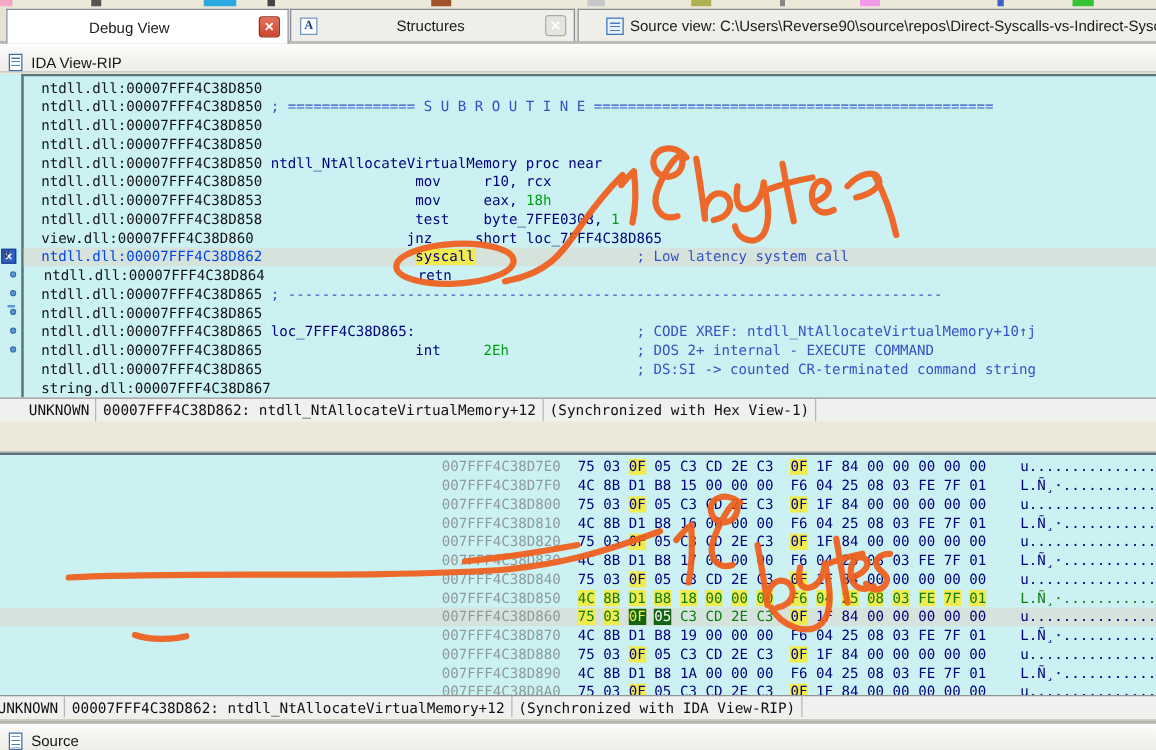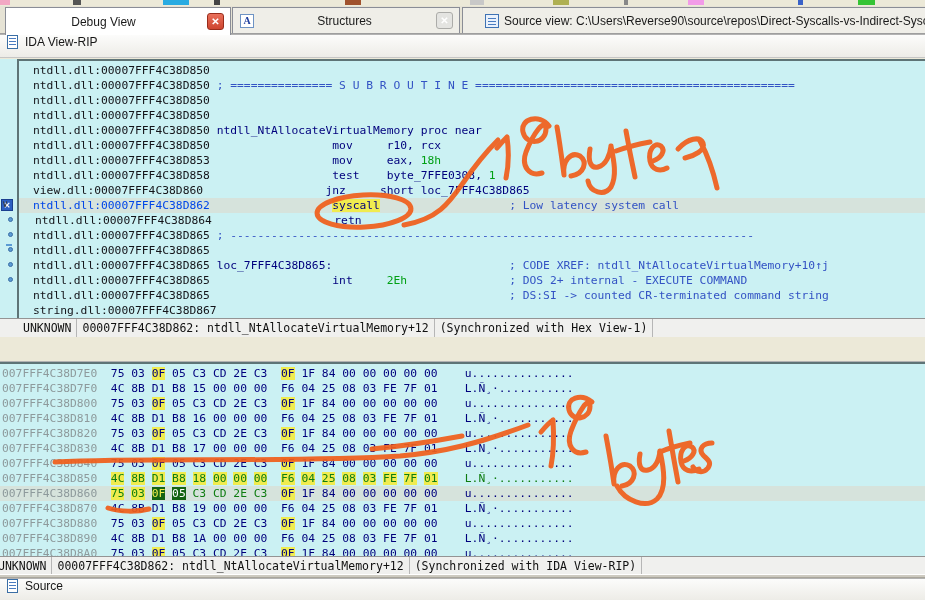--- a/index.html
+++ b/index.html
@@ -25,21 +25,21 @@
   .tabicon { width:14px; height:14px; margin:0 5px 0 7px; flex:0 0 auto; position:relative; }
   .icon-struct { background:#FFF; border:1px solid #6E93C4; color:#1F3F9F; font-size:10px; font-weight:bold;
                  display:flex; align-items:center; justify-content:center; font-family:"Liberation Serif",serif; }
   .icon-doc-blue { background:#E9F1FC; border:1px solid #3E72B4; }
   .icon-doc-blue:before { content:""; position:absolute; left:2px; right:2px; top:3px; height:7px;
       background:repeating-linear-gradient(#4A7CC0 0 1px, transparent 1px 3px); }
 
   
   .panel-header { position:absolute; left:0; width:925px; height:24px;
       background:linear-gradient(#FCFCFB,#EDECE7); border-top:1px solid #B2B2B2; border-bottom:1px solid #C6C6C6;
-      display:flex; align-items:flex-start; gap:7px; padding-left:7px; font-size:12px; color:#161616; }
+      display:flex; align-items:flex-end; gap:7px; padding-left:7px; font-size:12px; color:#161616; }
   .hicon { width:11px; height:14px; background:#FFF; border:1px solid #3A6EA5; position:relative; flex:0 0 auto; }
   .hicon:before { content:""; position:absolute; left:1px; right:1px; top:2px; height:9px;
       background:repeating-linear-gradient(#4A7CC0 0 1px, transparent 1px 3px); }
 
   
   #disasm { position:absolute; left:0; top:59px; width:925px; height:259px; background:#CBF1F3; overflow:hidden; }
   #disasm .vborder { position:absolute; left:17px; top:0; width:2px; height:259px; background:#5E7476; }
   #disasm .hborder { position:absolute; left:17px; top:0; width:908px; height:2px; background:#5E7476; }
   #disasm-lines { position:absolute; left:19px; top:2px; width:906px; padding-top:2px; }
   .dline { height:15px; line-height:15px; white-space:pre; overflow:hidden;
@@ -67,21 +67,21 @@
   #status2 { top:556px; height:18px; }
   .seg { display:flex; align-items:center; padding:0 5px; border-right:1px solid #B6B6B6; white-space:pre; }
   #status2 .seg:first-child { margin-left:-7px; }
 
   
   #hdr-disasm { top:34px; } #hdr-hex { top:337px;margin-top:24px; } #hdr-output { top:578px; height:22px; border-bottom:none; }
   #hex { position:absolute; left:0; top:362px; width:925px; height:194px; background:#CBF1F3;
          border-top:2px solid #5E7476; overflow:hidden; }
   #hex-rows { padding-top:2px; }
   .hexline { height:15px; line-height:15px; white-space:pre; padding-left:2px; overflow:hidden;
-             font-family:"DejaVu Sans Mono","Liberation Mono",monospace; font-size:11.3px; color:#00007D; }
+             font-family:"DejaVu Sans Mono","Liberation Mono",monospace; font-size:11.3px; color:#00007D;text-align:right; }
   .haddr { color:#8E9A9C; }
   .row-cur { background:#D6E3DC; }
   .hl-y { background:#F0EC4F; }
   .g-y  { background:#F0EC4F; color:#0E7C10; }
   .cur-y{ background:#136313; color:#F0EC4F; }
   .cur-w{ background:#136313; color:#FFFFFF; }
   .grn  { color:#0E7C10; }
   .nv-y { background:#F0EC4F; color:#00007D; }
 
   #divider { position:absolute; left:0; top:574px; width:925px; height:4px; background:#CDCaC0;

